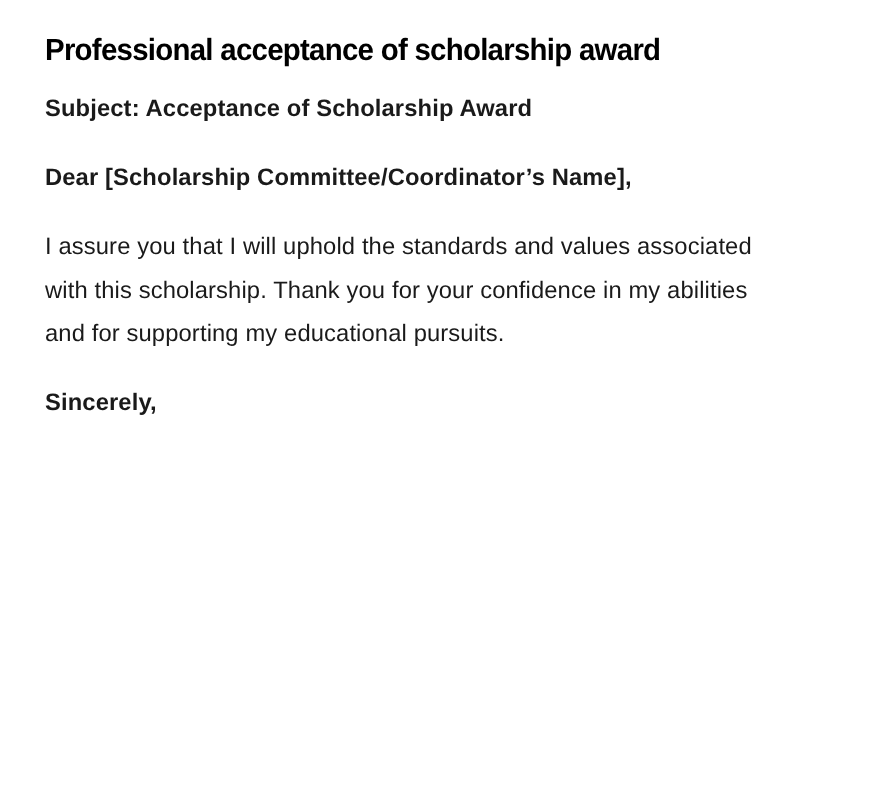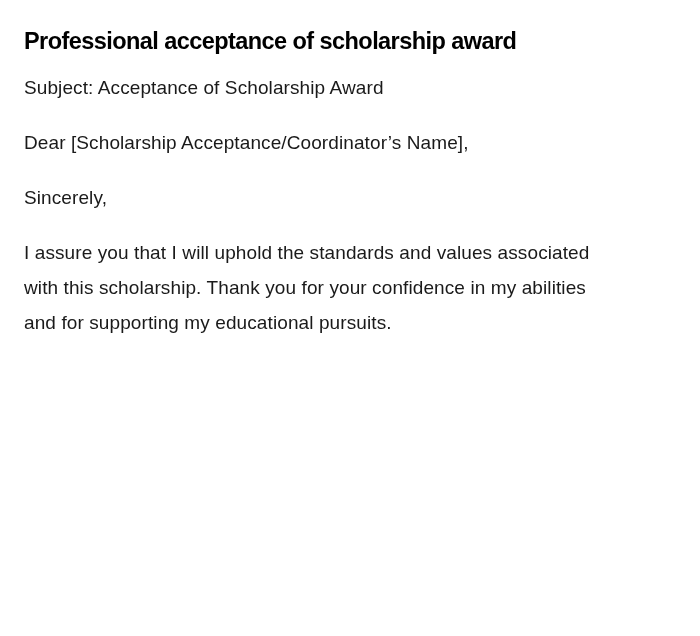--- a/index.html
+++ b/index.html
@@ -10,21 +10,21 @@
     body {
       width: 700px;
       height: 636px;
       overflow: hidden;
       position: relative;
       font-family: "Liberation Sans", sans-serif;
       color: #111111;
     }
     .doc {
       position: absolute;
-      left: 24px;
+      left: 36px;
       top: 24px;
       width: 590px;
     }
     .title {
       font-family: "Liberation Sans", sans-serif;
       font-weight: bold;
       font-size: 24.5px;
       letter-spacing: -0.6px;
       line-height: 34px;
       margin: 0 0 12px 0;
@@ -33,24 +33,24 @@
       transform-origin: left center;
       white-space: nowrap;
     }
     .para {
       font-size: 19px;
       line-height: 35px;
       margin: 0 0 20px 0;
       letter-spacing: 0.1px;
       color: #1a1a1a;
     }
-    .para.single { margin-bottom: 20px; }
+    .para.single { margin-bottom: 20px; font-weight: bold; }
   </style>
 </head>
 <body>
 
 <div class="doc">
   <h1 class="title">Professional acceptance of scholarship award</h1>
   <p class="para single">Subject: Acceptance of Scholarship Award</p>
-  <p class="para single">Dear [Scholarship Acceptance/Coordinator’s Name],</p>
+  <p class="para single">Dear [Scholarship Committee/Coordinator’s Name],</p>
+  <p class="para">I assure you that I will uphold the standards and values associated with this scholarship. Thank you for your confidence in my abilities and for supporting my educational pursuits.</p>
   <p class="para single">Sincerely,</p>
-  <p class="para">I assure you that I will uphold the standards and values associated with this scholarship. Thank you for your confidence in my abilities and for supporting my educational pursuits.</p>
 </div>
 
 </body></html>

